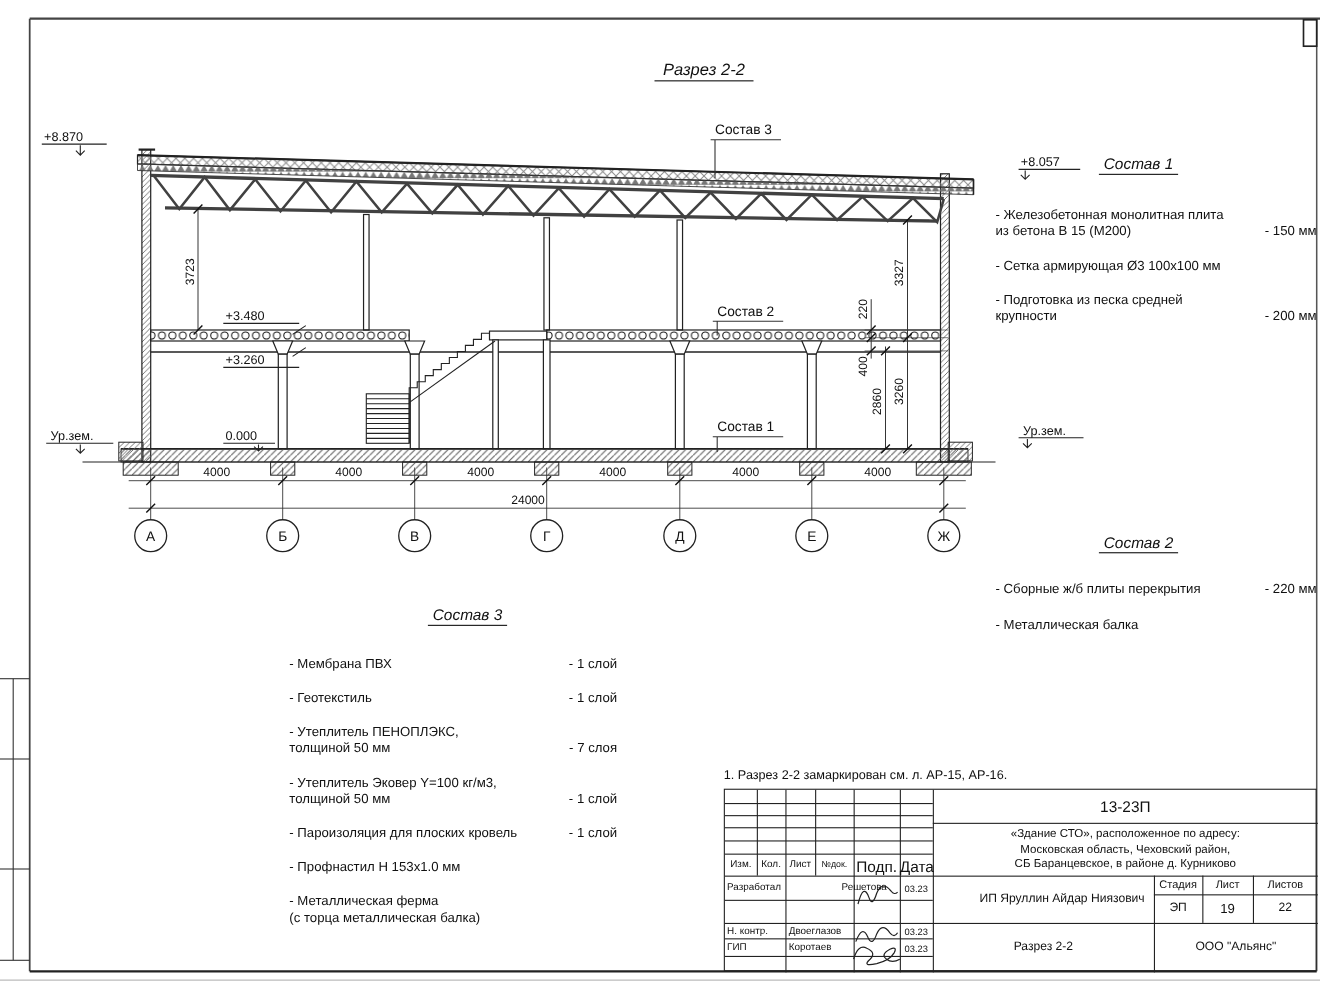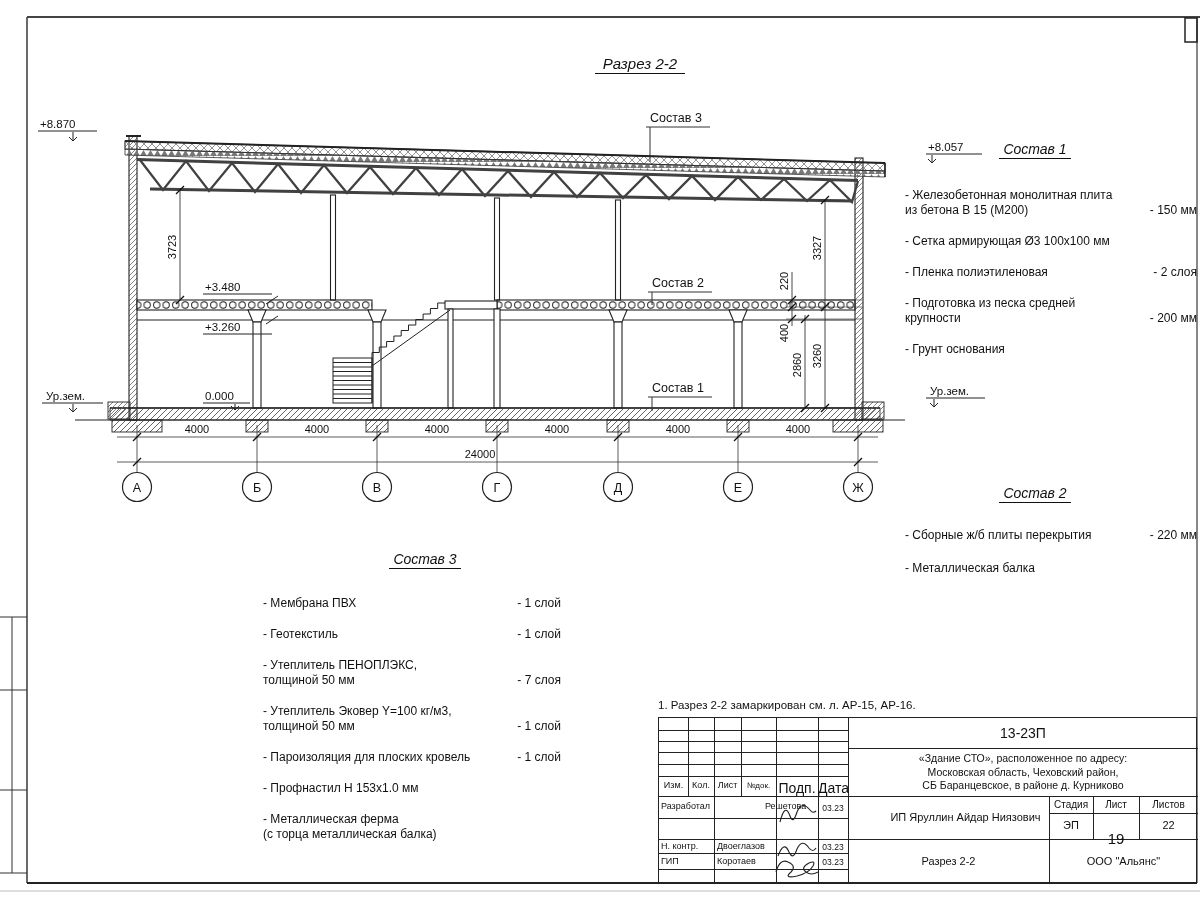--- a/index.html
+++ b/index.html
@@ -246,31 +246,23 @@
     <div class="comp-row">
       <div class="nm">- Железобетонная  монолитная плита
 из бетона В 15 (М200)</div>
       <div class="vl2">- 150 мм</div>
     </div>
     <div class="comp-row">
       <div class="nm">- Сетка армирующая Ø3 100х100 мм</div>
       <div class="vl2"></div>
     </div>
     <div class="comp-row">
-      <div class="nm">- Пленка полиэтиленовая</div>
-      <div class="vl2">- 2 слоя</div>
-    </div>
-    <div class="comp-row">
       <div class="nm">- Подготовка из песка средней
 крупности</div>
       <div class="vl2">- 200 мм</div>
-    </div>
-    <div class="comp-row">
-      <div class="nm">- Грунт основания</div>
-      <div class="vl2"></div>
     </div>
   </div>
 
   <div class="abs comp-h" style="left:955px;top:485px;width:160px;">
     <span>Состав 2</span>
   </div>
   <div class="abs comp-list" style="left:905px;top:528px;width:292px;">
     <div class="comp-row" style="margin-bottom:18px;">
       <div class="nm">- Сборные ж/б плиты перекрытия</div>
       <div class="vl2">- 220 мм</div>
@@ -366,19 +358,19 @@
     <div class="cell ctr" style="left:192px;top:34px;width:344px;font-size:10.5px;line-height:13.5px;">
       <div>«Здание СТО», расположенное по адресу:</div>
       <div>Московская область, Чеховский район,</div>
       <div>СБ Баранцевское, в районе д. Курниково</div>
     </div>
     <div class="cell ctr" style="left:189px;top:93px;width:201px;font-size:11px;padding-left:17px;">ИП Яруллин Айдар Ниязович</div>
     <div class="cell ctr" style="left:390px;top:81px;width:44px;font-size:10px;">Стадия</div>
     <div class="cell ctr" style="left:434px;top:81px;width:46px;font-size:10px;">Лист</div>
     <div class="cell ctr" style="left:480px;top:81px;width:59px;font-size:10px;">Листов</div>
     <div class="cell ctr" style="left:390px;top:101px;width:44px;font-size:11px;">ЭП</div>
-    <div class="cell ctr" style="left:434px;top:112px;width:46px;font-size:15px;">19</div>
+    <div class="cell ctr" style="left:434px;top:101px;width:46px;font-size:12px;">19</div>
     <div class="cell ctr" style="left:480px;top:101px;width:59px;font-size:11px;">22</div>
     <div class="cell ctr" style="left:189px;top:137px;width:201px;font-size:11px;">Разрез 2-2</div>
     <div class="cell ctr" style="left:390px;top:137px;width:149px;font-size:11px;">ООО "Альянс"</div>
   </div>
 
 </div>
 
 </body></html>

